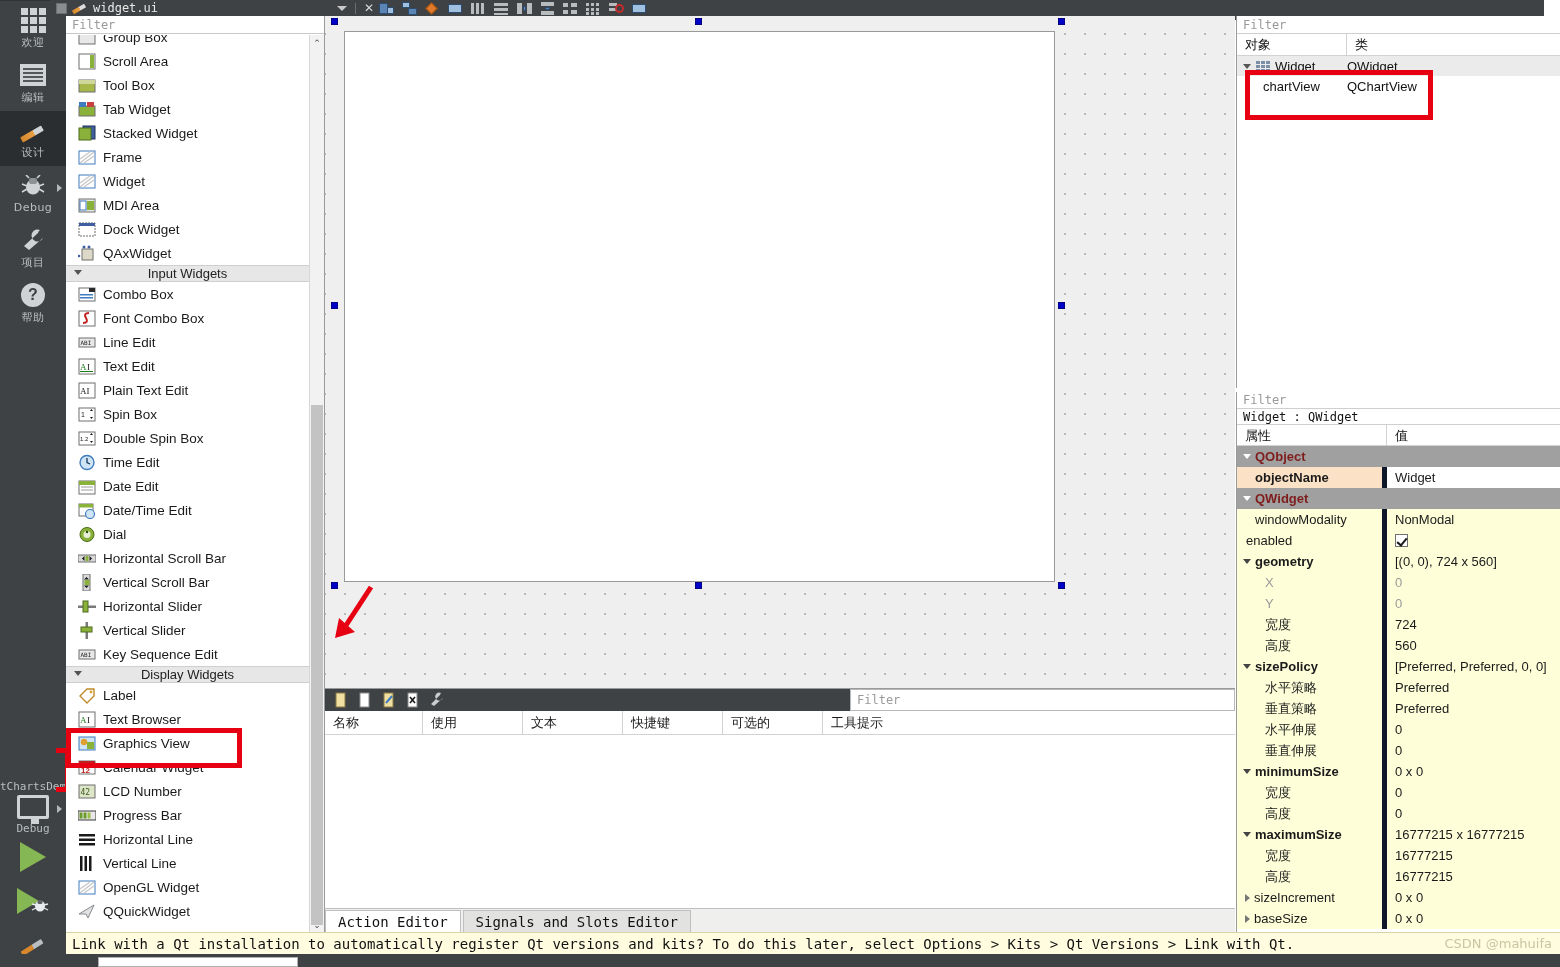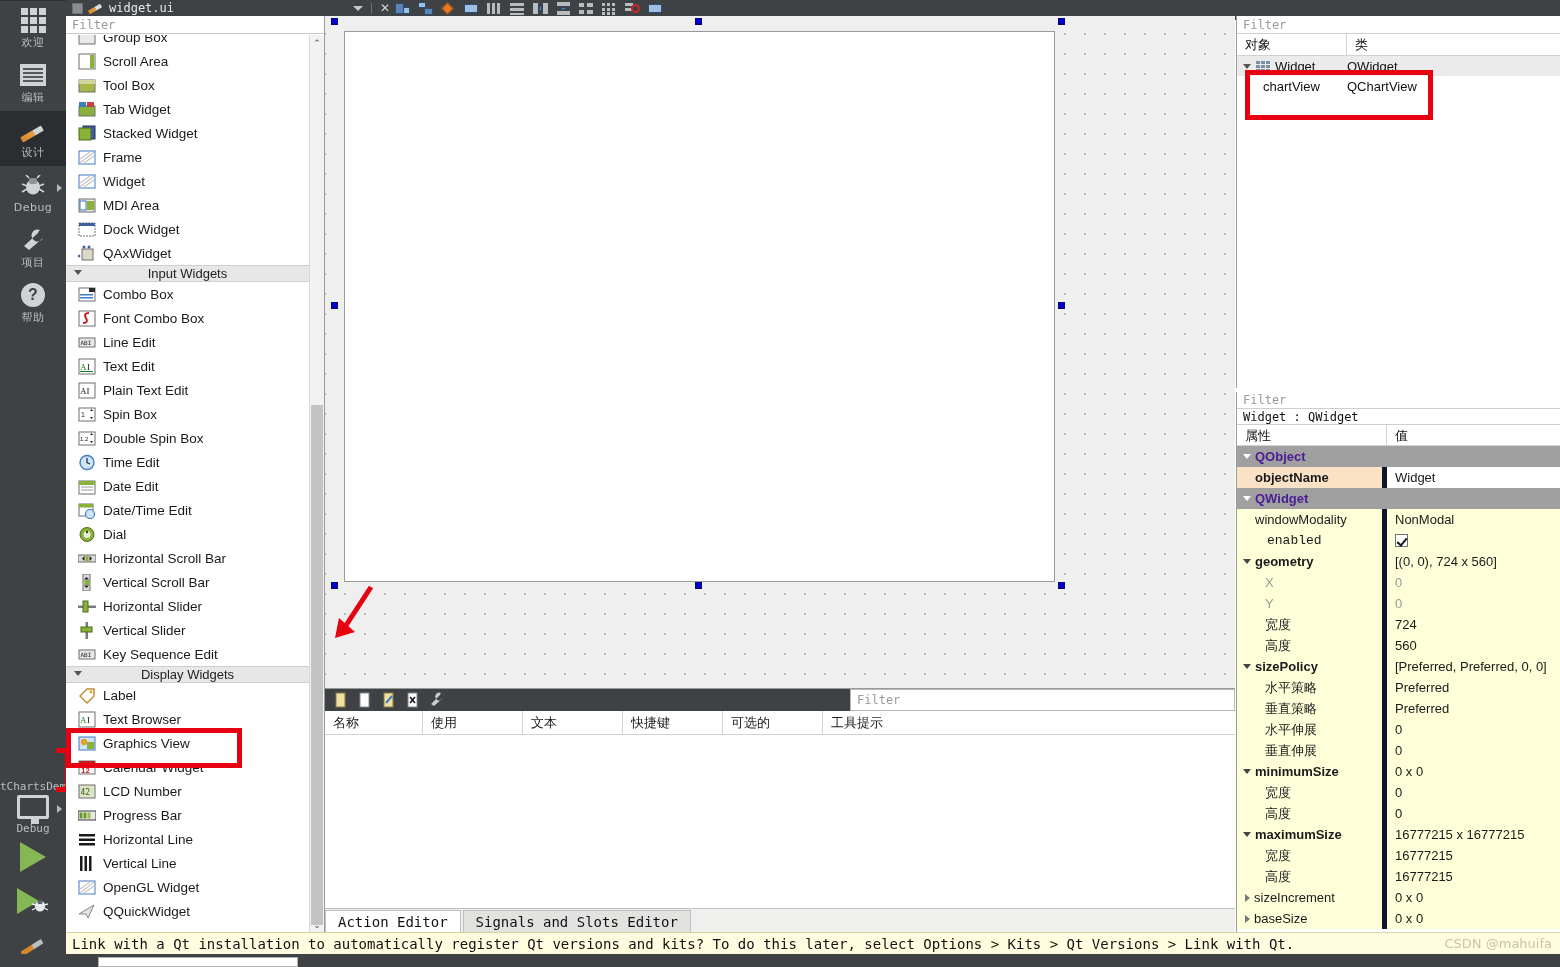--- a/index.html
+++ b/index.html
@@ -79,21 +79,21 @@
     transform:rotate(-32deg);border-radius:1px;}
 
   
   .red-bracket {
     position:absolute; left:56px; top:748px; width:14px; height:44px;
     border:5px solid #e60012; border-left:none;
   }
 
   
   .topbar {
-    position:absolute; left:66px; top:0; width:1494px; height:20px;
+    position:absolute; left:50px; top:0; width:1494px; height:20px;
     background:#3f4244;
   }
   .file-tab {
     position:absolute; left:0; top:0; height:16px;
     display:flex; align-items:center; gap:5px; padding:0 6px;
     color:#e8e8e8; font-family:"DejaVu Sans Mono", monospace; font-size:12px;
   }
   .tab-sq { width:11px;height:11px;background:#8a8d8f;border:1px solid #6d7072;}
   .tab-pencil { width:16px;height:12px;position:relative;}
   .tab-pencil::before{content:'';position:absolute;left:0;top:5px;width:14px;height:4px;
@@ -255,21 +255,21 @@
     font-size:13px; color:#111; padding-left:8px; height:21px; display:flex; align-items:center;
     border-right:1px solid #d2d2d2;
   }
   .pd-row { height:21px; display:flex; font-size:13px; color:#1a1a1a; }
   .pd-row .k {
     width:150px; display:flex; align-items:center; gap:4px;
     border-right:5px solid #0f172a; padding-left:6px;
   }
   .pd-row .v { flex:1; display:flex; align-items:center; padding-left:8px; }
   .pd-row.group { background:#a0a0a0; color:#ffffff; font-weight:bold; }
-  .pd-row.group .k { border-right:none; color:#4c1d95; }
+  .pd-row.group .k { border-right:none; color:#7f1d1d; }
   .pd-row.yellow .k, .pd-row.yellow .v { background:#feffd9; }
   .pd-row.peach .k { background:#fbe2c6; font-weight:bold; }
   .pd-row.peach .v { background:#ffffff; }
   .pd-row .k.indent { padding-left:28px; }
   .pd-row .k.bold { font-weight:bold; }
   .pd-row .v.muted { color:#9a9a9a; }
   .pd-caret {
     width:0;height:0;border-top:5px solid #444;border-left:4px solid transparent;border-right:4px solid transparent;
   }
   .pd-caret.closed {
@@ -898,21 +898,21 @@
         </div>
         <div class="pd-row yellow">
           <div class="k" style="padding-left: 18px;">
             <span>windowModality</span>
           </div>
           <div class="v">
             <span>NonModal</span>
           </div>
         </div>
         <div class="pd-row yellow">
-          <div class="k" style="padding-left: 30px; font-family: Liberation Mono, monospace;">
+          <div class="k" style="padding-left: 9px;">
             <span>enabled</span>
           </div>
           <div class="v">
             <span class="cbox"></span>
           </div>
         </div>
         <div class="pd-row yellow">
           <div class="k bold">
             <span class="pd-caret"></span>
             <span>geometry</span>

